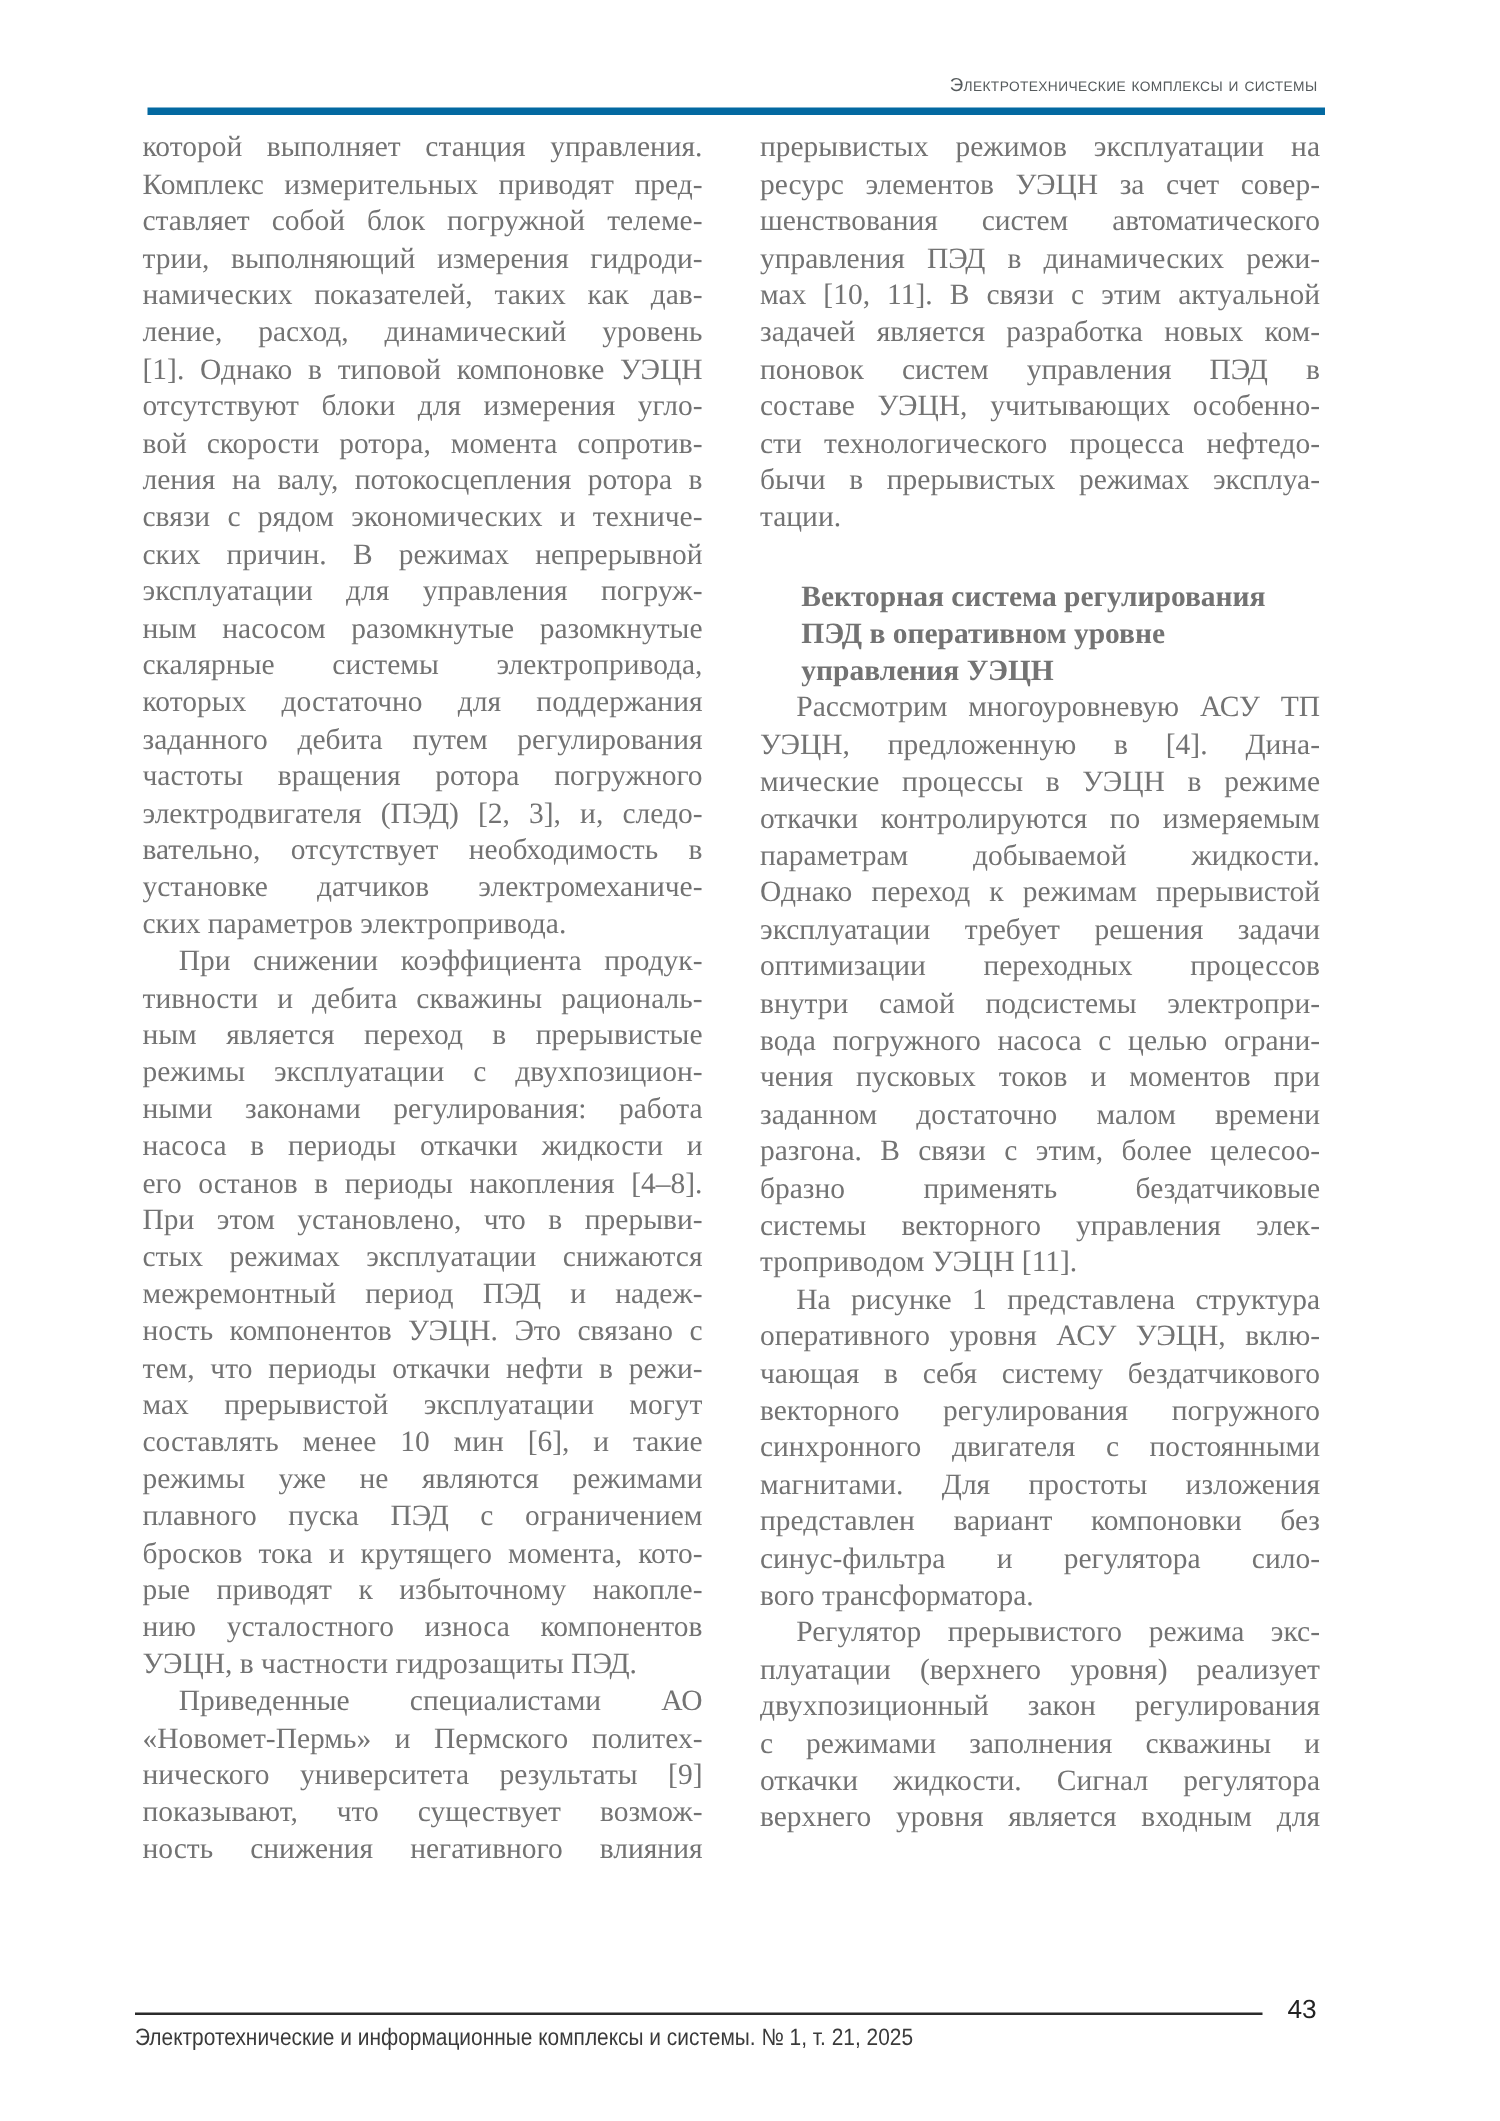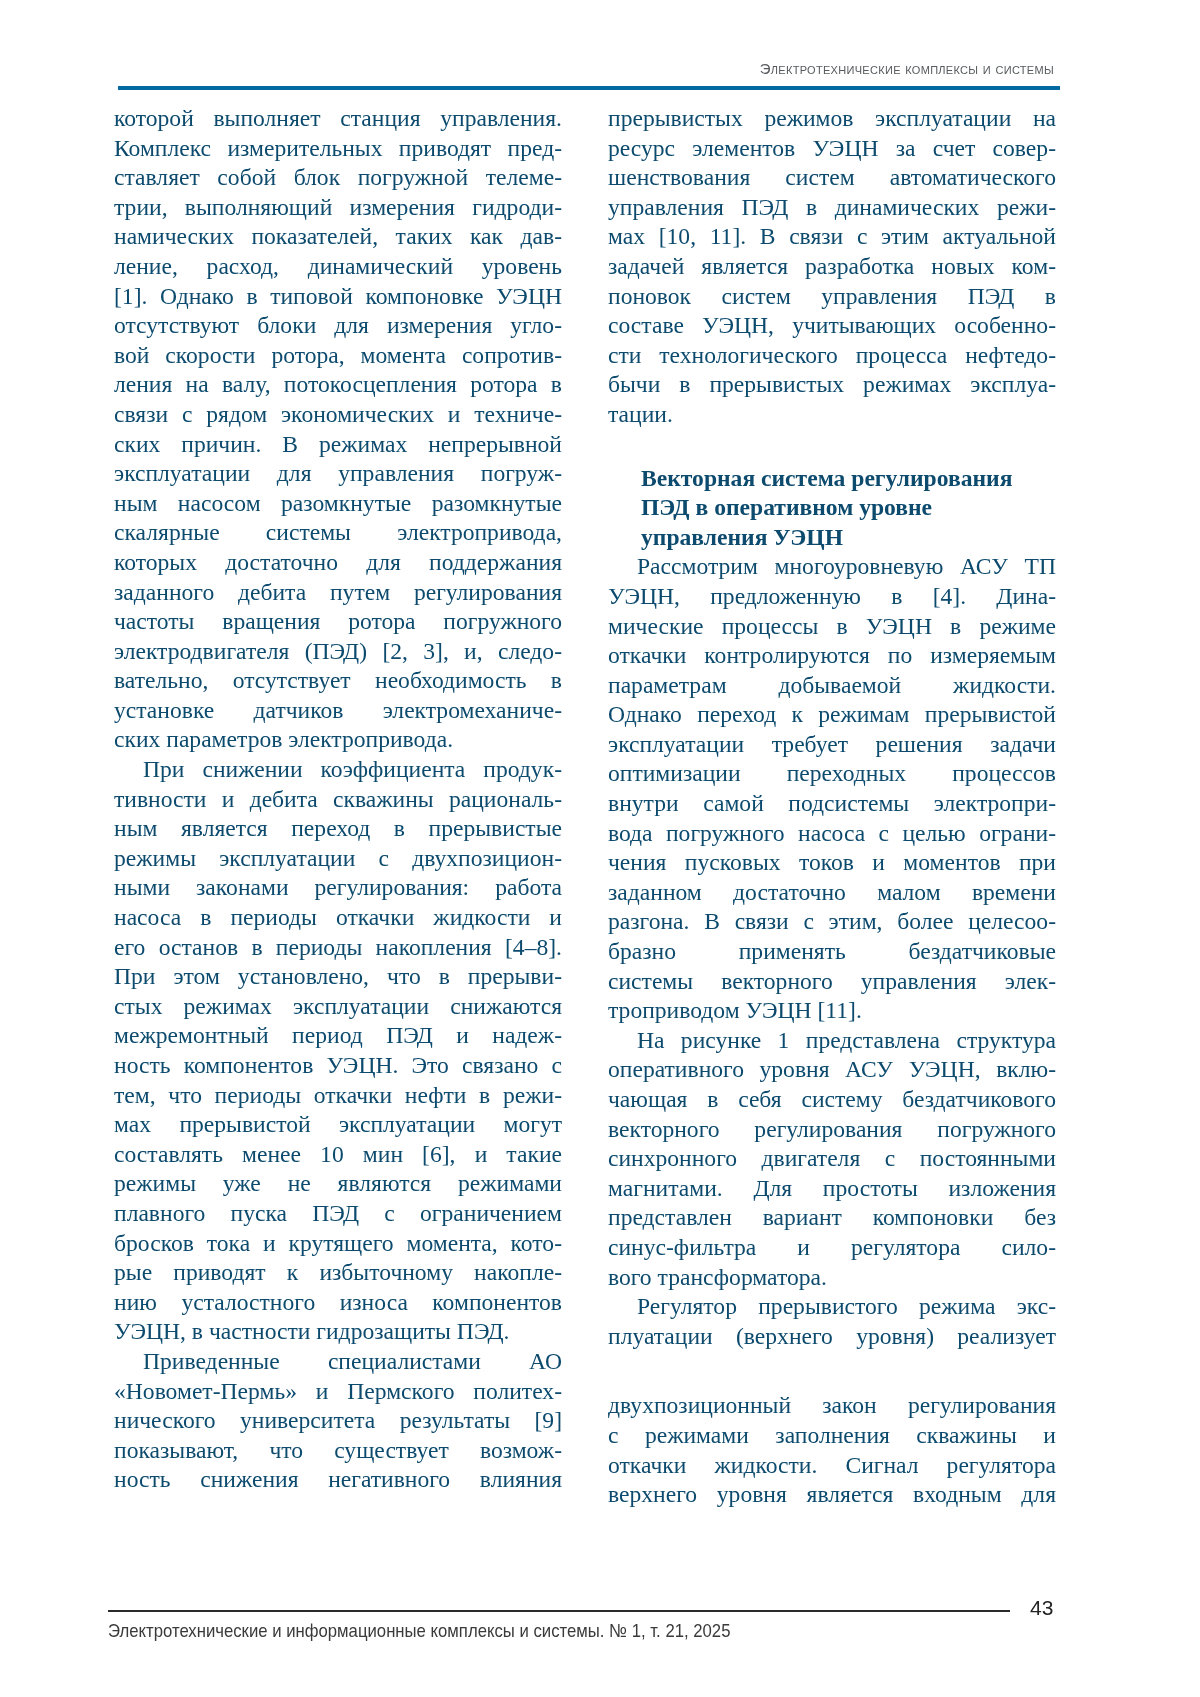--- a/index.html
+++ b/index.html
@@ -1,29 +1,29 @@
 <!DOCTYPE html>
 <html><head>
 <meta charset="utf-8">
 <style>
   html, body { margin: 0; padding: 0; background: #ffffff; }
   body { width: 1200px; height: 1697px; position: relative; overflow: hidden; }
   .running-head {
     position: absolute; left: 118px; right: 140px; top: 56px; height: 30px;
-    border-bottom: 4px solid #0369a1;
+    border-bottom: 6px solid #0369a1;
   }
   .running-head-text {
     position: absolute; right: 6px; top: 4px;
     font-family: "Liberation Sans", sans-serif; font-size: 15px;
     font-variant: small-caps; letter-spacing: 0.3px; color: #555a5c;
   }
   .col {
     position: absolute; top: 104px; width: 448px;
     font-family: "Liberation Serif", serif; font-size: 23.6px; line-height: 29.6px;
-    color: #0c4a6e; text-align: justify;
+    color: #737373; text-align: justify;
   }
   .col-left { left: 114px; }
   .col-right { left: 608px; }
   .line { display: block; white-space: nowrap; text-align-last: justify; text-align: justify; height: 29.6px; }
   .line.last { text-align-last: left; }
   .indent { padding-left: 29px; }
   .heading {
     font-weight: bold; padding-left: 33px; text-align-last: left;
   }
   .section-gap { height: 34px; }
@@ -147,21 +147,21 @@
       <span class="line" style="white-space: normal; overflow: hidden;">векторного регулирования погружного</span>
       <span class="line" style="white-space: normal; overflow: hidden;">синхронного двигателя с постоянными</span>
       <span class="line" style="white-space: normal; overflow: hidden;">магнитами. Для простоты изложения</span>
       <span class="line" style="white-space: normal; overflow: hidden;">представлен вариант компоновки без</span>
       <span class="line" style="white-space: normal; overflow: hidden;">синус-фильтра и регулятора сило-</span>
       <span class="line last" style="white-space: normal; overflow: hidden;">вого трансформатора.</span>
     </div>
     <div>
       <span class="line indent" style="white-space: normal; overflow: hidden;">Регулятор прерывистого режима экс-</span>
       <span class="line" style="white-space: normal; overflow: hidden;">плуатации (верхнего уровня) реализует</span>
-      <span class="line" style="white-space: normal; overflow: hidden; margin-top: 40px;">двухпозиционный закон регулирования</span>
+      <span class="line" style="white-space: normal; overflow: hidden;">двухпозиционный закон регулирования</span>
       <span class="line" style="white-space: normal; overflow: hidden;">с режимами заполнения скважины и</span>
       <span class="line" style="white-space: normal; overflow: hidden;">откачки жидкости. Сигнал регулятора</span>
       <span class="line" style="white-space: normal; overflow: hidden;">верхнего уровня является входным для</span>
     </div>
   </div>
 
 <div class="footer-rule"></div>
 <div class="page-number">43</div>
 <div class="journal-citation">Электротехнические и информационные комплексы и системы. № 1, т. 21, 2025</div>
 

